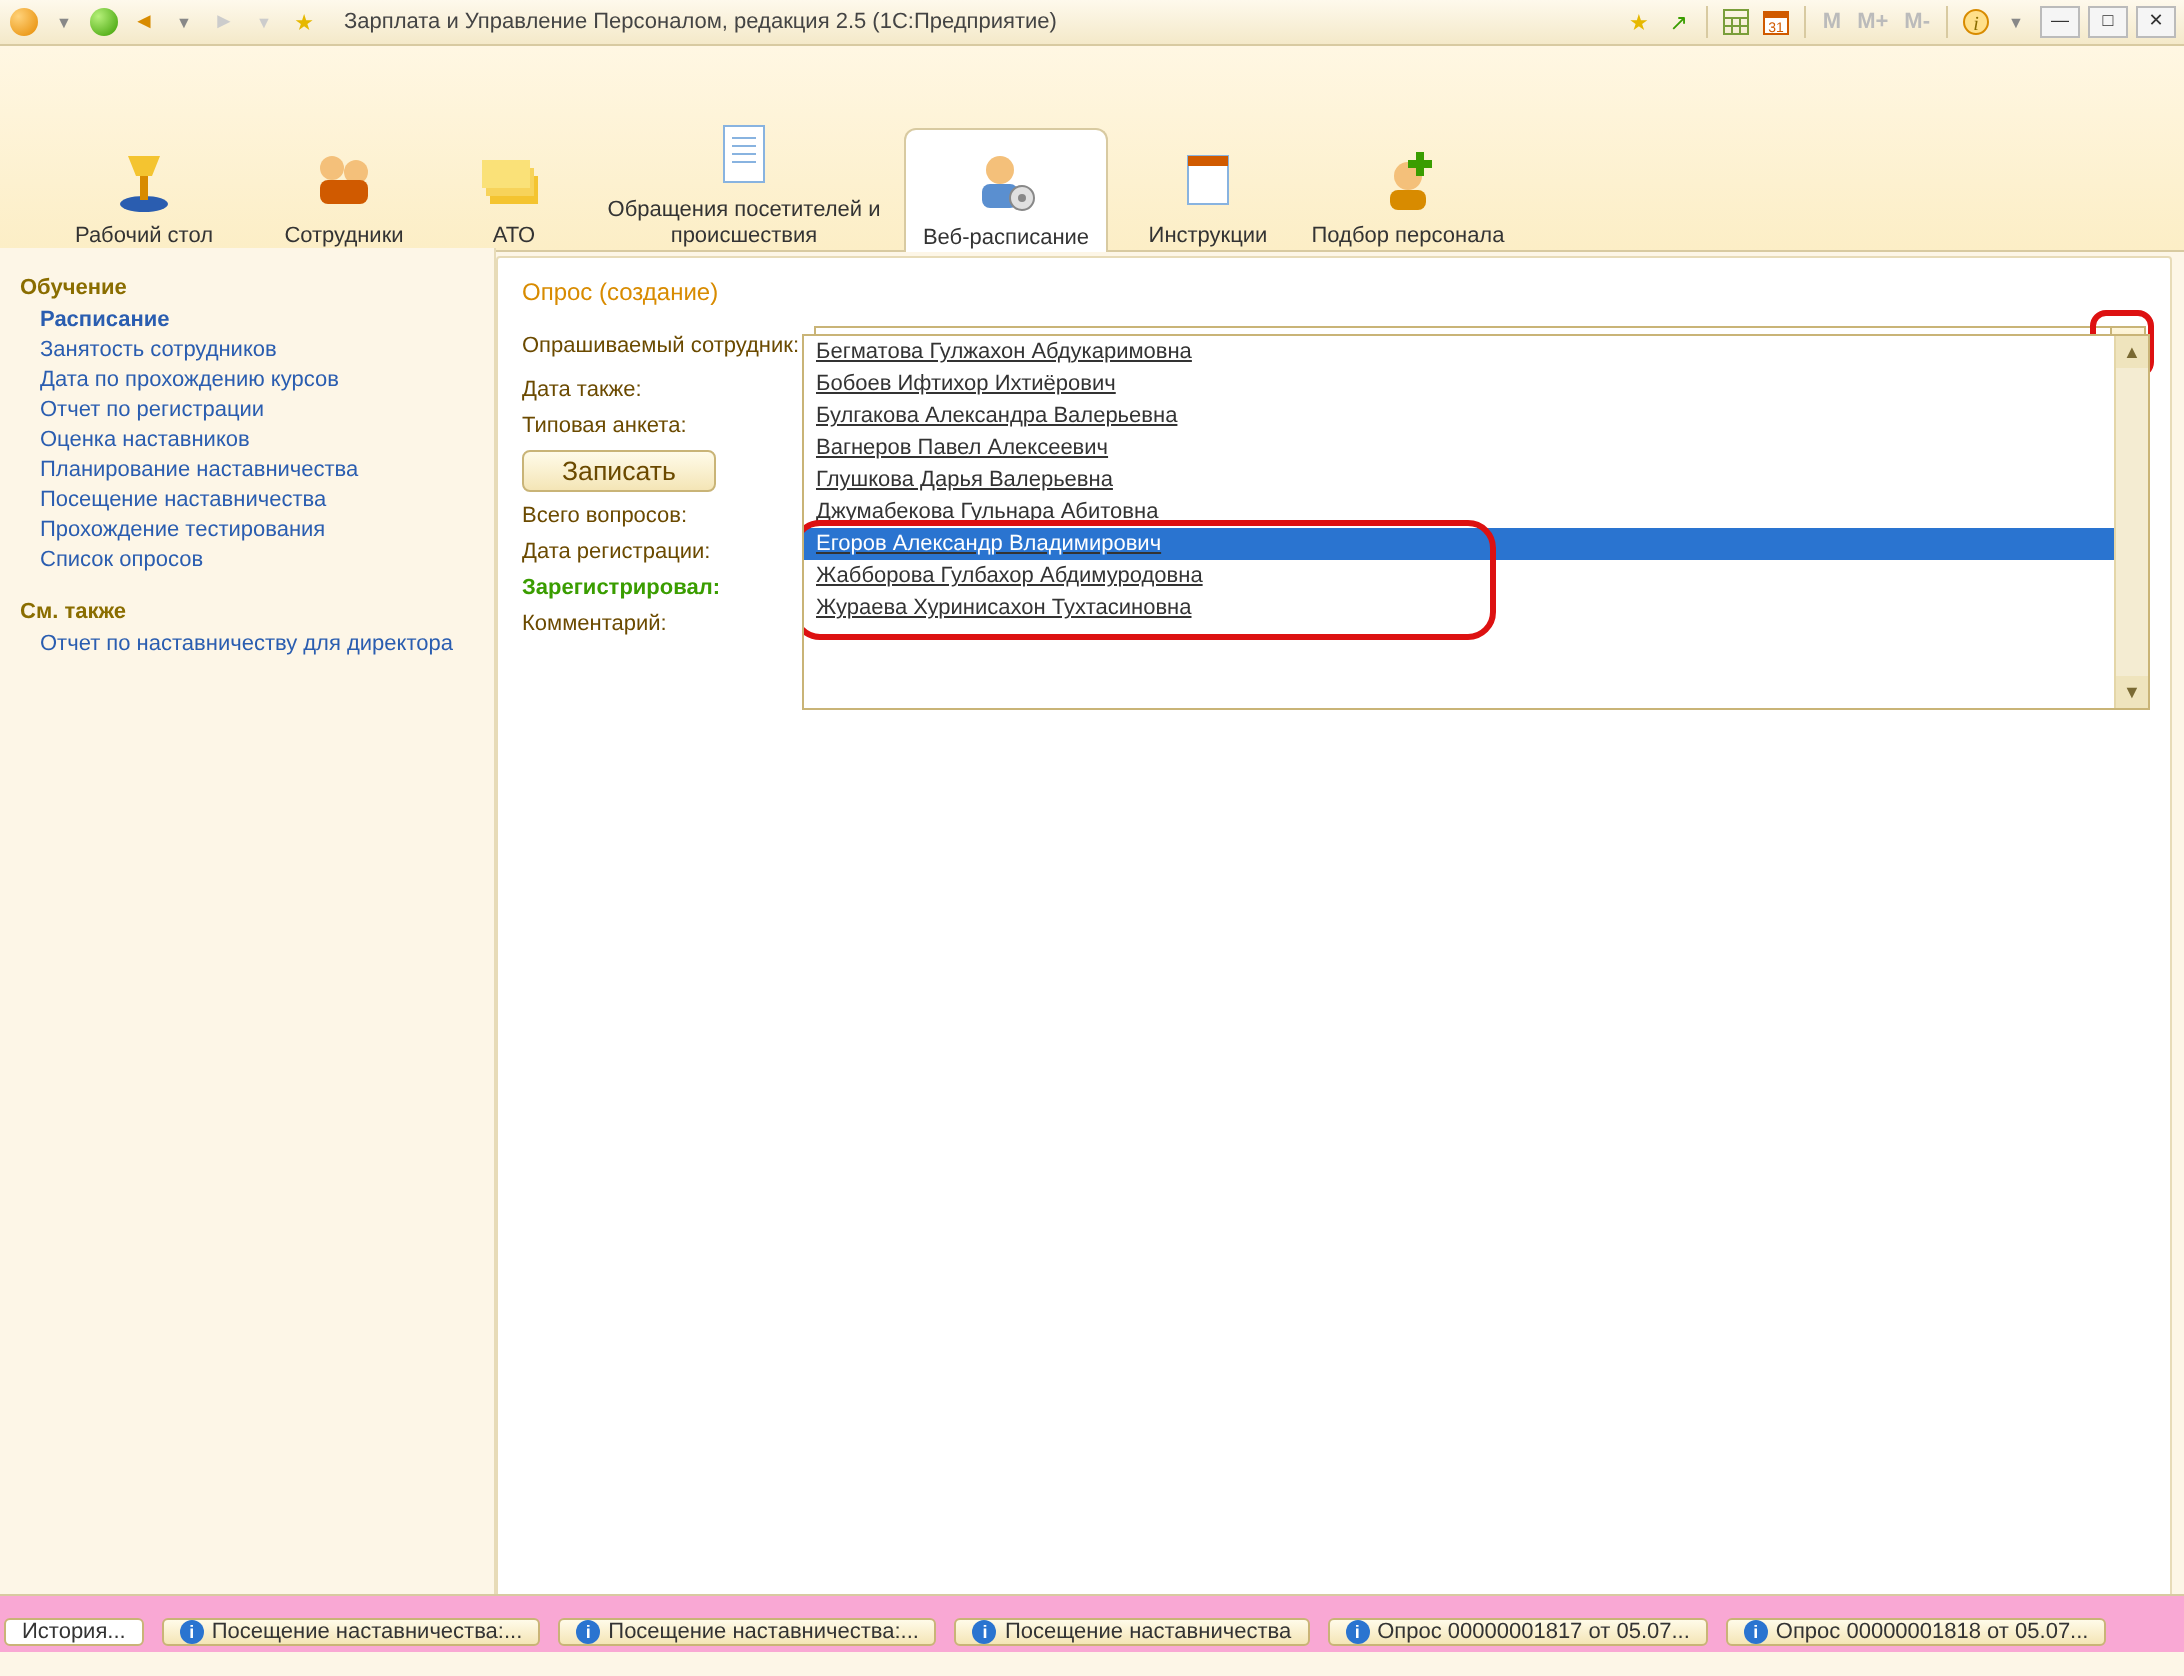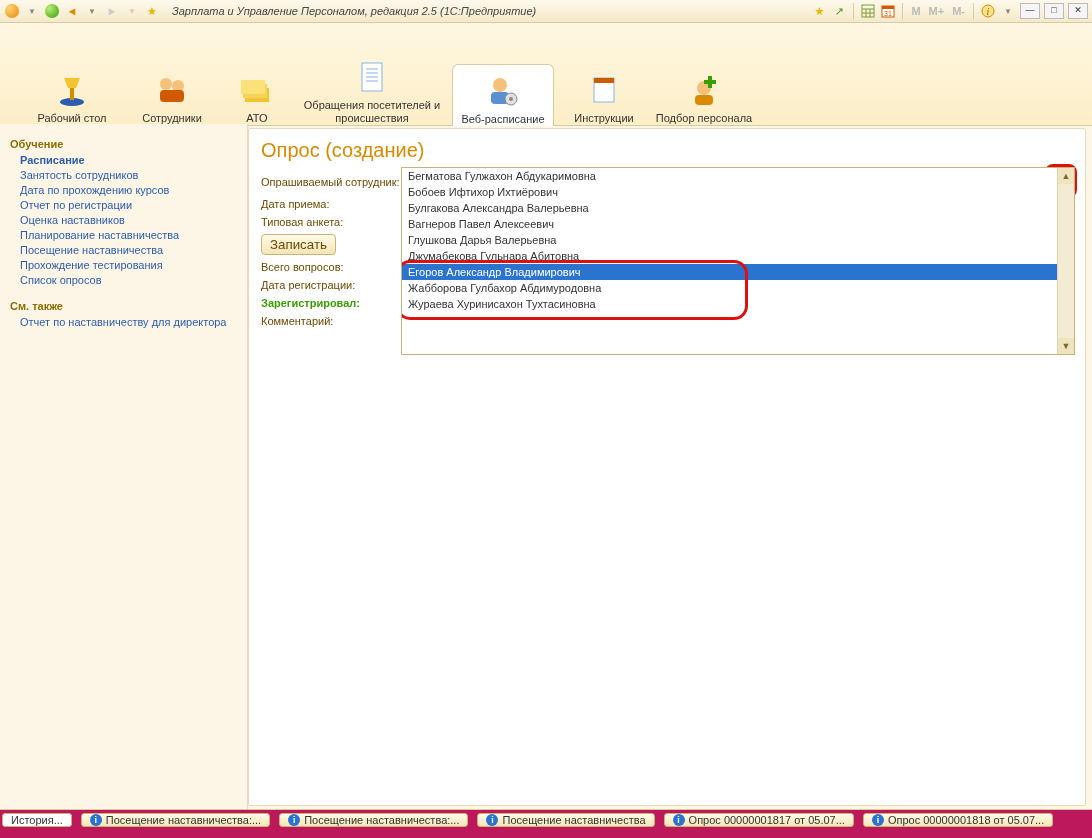--- a/index.html
+++ b/index.html
@@ -1,56 +1,56 @@
 <!DOCTYPE html>
 <html><head>
 <meta charset="utf-8">
 <style>
   html,body{margin:0;padding:0;font-family:Arial,sans-serif;font-size:11px;color:#333;background:#fdf6e7;}
   .window{width:1092px;height:838px;position:relative;overflow:hidden;background:#fdf6e7;box-sizing:border-box;}
   
   .titlebar{height:22px;background:linear-gradient(#fef9ec,#f4e9c9);border-bottom:1px solid #d8caa1;display:flex;align-items:center;padding:0 4px;gap:4px;}
   .tb-btn{width:16px;height:16px;display:flex;align-items:center;justify-content:center;border-radius:3px;}
-  .titlebar .title{flex:1;color:#444;padding-left:8px;white-space:nowrap;overflow:hidden;font-style:italic;}
+  .titlebar .title{flex:1;color:#444;padding-left:8px;white-space:nowrap;overflow:hidden;}
   .tb-right{display:flex;align-items:center;gap:4px;}
   .win-btn{width:18px;height:14px;border:1px solid #bbb;background:#f5f5f5;font-size:9px;line-height:12px;text-align:center;}
   .orange-ball{width:14px;height:14px;border-radius:50%;background:radial-gradient(circle at 30% 30%,#ffd27a,#e68a00);}
   .green-ball{width:14px;height:14px;border-radius:50%;background:radial-gradient(circle at 30% 30%,#b6f07a,#3a9d00);}
   
   .maintoolbar{height:102px;background:linear-gradient(#fff7e3,#fceec6);border-bottom:1px solid #d8caa1;display:flex;align-items:flex-end;padding:0 22px;}
   .tool{width:100px;display:flex;flex-direction:column;align-items:center;justify-content:flex-start;padding-top:8px;gap:4px;text-align:center;color:#333;}
   .tool.wide{width:160px;}
   .tool.active{background:#fff;border:1px solid #d8caa1;border-bottom:none;border-radius:6px 6px 0 0;margin-bottom:-1px;}
   .tool .icon{width:36px;height:36px;display:flex;align-items:center;justify-content:center;}
   .tool .lbl{font-size:11px;line-height:13px;color:#333;}
   
   .body{position:absolute;top:124px;left:0;right:0;bottom:28px;display:flex;}
   .sidebar{width:248px;background:#fdf6e7;border-right:1px solid #e7dbb8;padding:8px 10px;box-sizing:border-box;}
   .side-head{color:#8a6d00;font-weight:bold;margin:6px 0 4px;}
   .side-link{color:#2a5db0;margin:3px 0 3px 10px;cursor:pointer;}
   .side-link.bold{font-weight:bold;}
   .content{flex:1;background:#fff;border:1px solid #e7dbb8;margin:4px 6px 4px 0;border-radius:2px;padding:10px 12px;position:relative;overflow:hidden;}
-  .page-title{color:#d88b00;font-size:20px;margin:0 0 10px;}
+  .page-title{color:#d88b00;font-size:12px;margin:0 0 10px;}
   .form-row{display:flex;align-items:center;margin:6px 0;gap:6px;}
   .form-label{width:140px;color:#6b4a00;}
   .form-label.reg{color:#3a9d00;font-weight:bold;}
-  .save-btn{border:1px solid #c9b477;background:linear-gradient(#fffbe9,#f4e5b6);border-radius:4px;padding:2px 8px;color:#6b4a00;}
+  .save-btn{border:1px solid #c9b477;background:linear-gradient(#fffbe9,#f4e5b6);border-radius:4px;padding:2px 19px;color:#6b4a00;}
   .combo{position:relative;flex:1;}
   .combo input{width:100%;height:20px;border:1px solid #c9b477;box-sizing:border-box;padding:2px 18px 2px 4px;background:#fff;}
   .combo .drop{position:absolute;right:1px;top:1px;width:16px;height:18px;background:linear-gradient(#fef6dc,#f0deab);border-left:1px solid #c9b477;display:flex;align-items:center;justify-content:center;font-size:8px;color:#6b4a00;}
   .red-highlight-drop{position:absolute;right:-4px;top:-8px;width:26px;height:28px;border:3px solid #d11;border-radius:8px;pointer-events:none;}
   
   .dropdown{position:absolute;left:152px;right:10px;top:38px;border:1px solid #c9b477;background:#fff;max-height:200px;overflow:hidden;}
   .dropdown .dd-scroll{position:absolute;right:0;top:0;bottom:0;width:16px;background:#f4ecd2;border-left:1px solid #e4d6a8;}
   .dd-item{padding:2px 6px;cursor:default;white-space:nowrap;}
   .dd-item.sel{background:#2a74d0;color:#fff;}
   .dd-arrow{position:absolute;right:0;width:16px;height:16px;display:flex;align-items:center;justify-content:center;font-size:9px;color:#7a6a33;background:#efe4bd;}
   .red-highlight-list{position:absolute;border:3px solid #d11;border-radius:14px;pointer-events:none;}
   
-  .taskbar{position:absolute;left:0;right:0;bottom:0;height:28px;background:#be185d;border-top:1px solid #d8caa1;display:flex;align-items:flex-start;}
+  .taskbar{position:absolute;left:0;right:0;bottom:12px;height:28px;background:#f9a8d4;border-top:1px solid #d8caa1;display:flex;align-items:flex-end;}
   .task{border:1px solid #c9b477;background:linear-gradient(#fffbe9,#f4e5b6);margin:3px 2px;padding:0 8px;display:flex;align-items:center;gap:4px;font-size:11px;color:#333;border-radius:3px;max-width:210px;overflow:hidden;white-space:nowrap;}
   .task.first{background:#fff;}
   .info-i{width:12px;height:12px;border-radius:50%;background:#2a74d0;color:#fff;font-size:9px;line-height:12px;text-align:center;font-weight:bold;}
   .sep{width:1px;background:#d8caa1;margin:4px 2px;}
   svg{display:block;}
   .m-btn{color:#bbb;font-weight:bold;font-size:11px;padding:0 2px;}
 </style>
 </head>
 <body>
 <div class="window">
@@ -205,41 +205,41 @@
 
     <div class="form-row" style="position:relative;">
       <div class="form-label">Опрашиваемый сотрудник:</div>
       <div class="combo">
         <input type="text" style="">
         <div class="drop">▼</div>
         <div class="red-highlight-drop"></div>
       </div>
     </div>
 
-    <div class="dropdown" style="height:186px;">
+    <div class="dropdown" style="height:186px;text-decoration:underline;">
       <div id="dd-items">
             <div class="dd-item">Бегматова Гулжахон Абдукаримовна</div>
             <div class="dd-item">Бобоев Ифтихор Ихтиёрович</div>
             <div class="dd-item">Булгакова Александра Валерьевна</div>
             <div class="dd-item">Вагнеров Павел Алексеевич</div>
             <div class="dd-item">Глушкова Дарья Валерьевна</div>
             <div class="dd-item">Джумабекова Гульнара Абитовна</div>
             <div class="dd-item sel">Егоров Александр Владимирович</div>
             <div class="dd-item">Жабборова Гулбахор Абдимуродовна</div>
             <div class="dd-item">Жураева Хуринисахон Тухтасиновна</div>
           </div>
       <div class="dd-scroll">
         <div class="dd-arrow" style="top:0">▲</div>
         <div class="dd-arrow" style="bottom:0">▼</div>
       </div>
       <div class="red-highlight-list" style="left:-6px;top:92px;width:346px;height:54px;"></div>
     </div>
 
     <div class="form-row">
-          <div class="form-label">Дата приема:</div>
+          <div class="form-label">Дата также:</div>
         </div>
     <div class="form-row">
           <div class="form-label">Типовая анкета:</div>
         </div>
     <div class="form-row">
           <button class="save-btn">Записать</button>
         </div>
     <div class="form-row">
           <div class="form-label">Всего вопросов:</div>
         </div>

